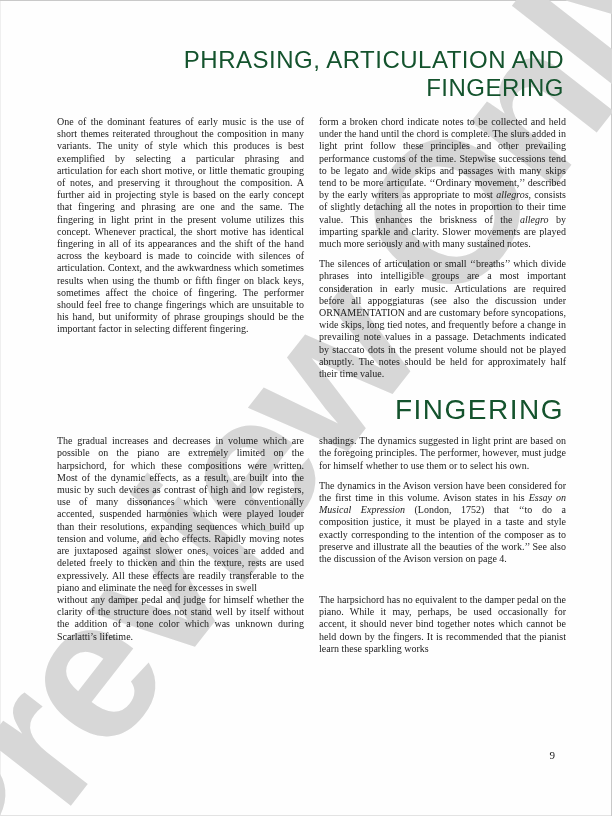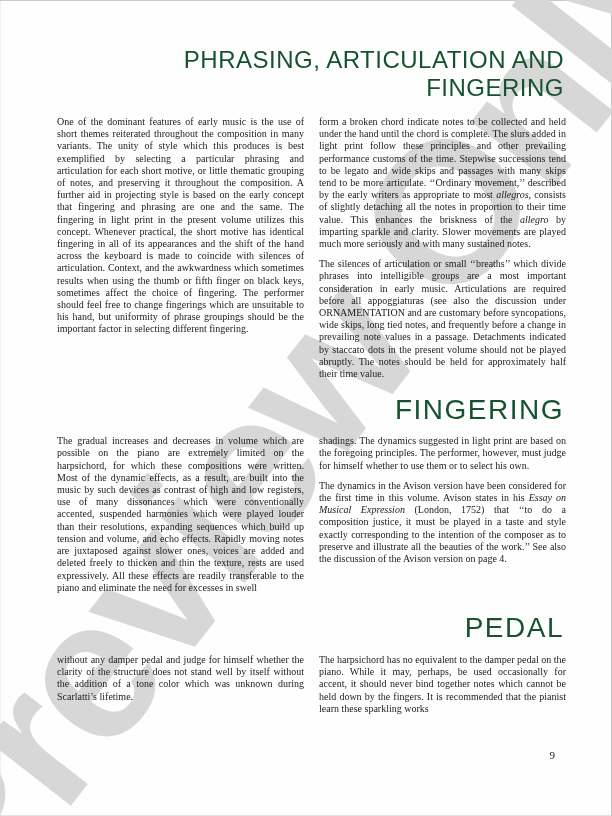--- a/index.html
+++ b/index.html
@@ -107,21 +107,20 @@
     <div class="cols">
       <div class="col">
           <p>The gradual increases and decreases in volume which are possible on the piano are extremely limited on the harpsichord, for which these compositions were written. Most of the dynamic effects, as a result, are built into the music by such devices as contrast of high and low registers, use of many dissonances which were conventionally accented, suspended harmonies which were played louder than their resolutions, expanding sequences which build up tension and volume, and echo effects. Rapidly moving notes are juxtaposed against slower ones, voices are added and deleted freely to thicken and thin the texture, rests are used expressively. All these effects are readily transferable to the piano and eliminate the need for excesses in swell</p>
         </div>
       <div class="col">
           <p>shadings. The dynamics suggested in light print are based on the foregoing principles. The performer, however, must judge for himself whether to use them or to select his own.</p>
           <p>The dynamics in the Avison version have been considered for the first time in this volume. Avison states in his <i>Essay on Musical Expression</i> (London, 1752) that ‘‘to do a composition justice, it must be played in a taste and style exactly corresponding to the intention of the composer as to preserve and illustrate all the beauties of the work.’’ See also the discussion of the Avison version on page 4.</p>
         </div>
     </div>
 
-    <h2 class="sec-title pedal-title">PEDAL</h2>
 
     <div class="cols">
       <div class="col">
           <p>without any damper pedal and judge for himself whether the clarity of the structure does not stand well by itself without the addition of a tone color which was unknown during Scarlatti’s lifetime.</p>
         </div>
       <div class="col">
           <p>The harpsichord has no equivalent to the damper pedal on the piano. While it may, perhaps, be used occasionally for accent, it should never bind together notes which cannot be held down by the fingers. It is recommended that the pianist learn these sparkling works</p>
         </div>
     </div>
 

